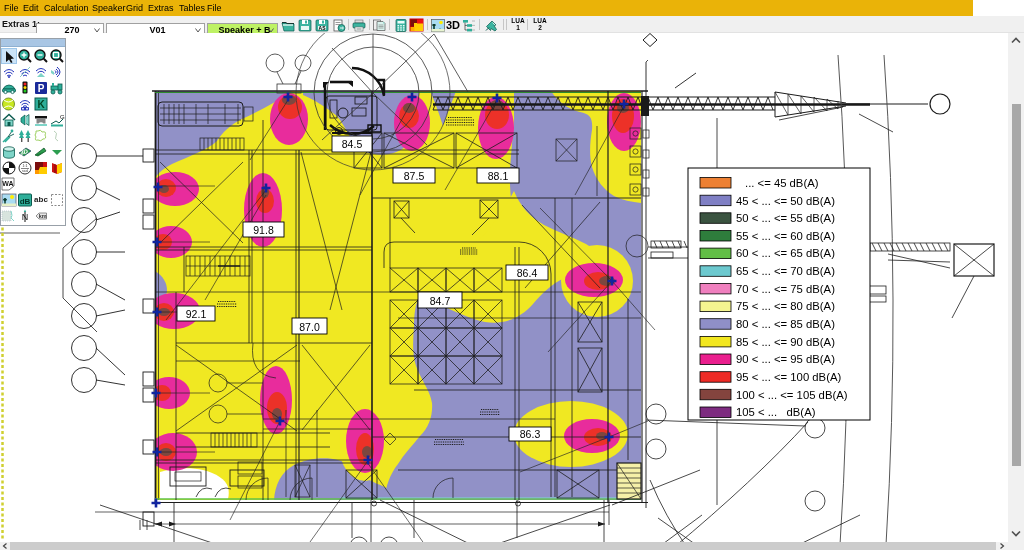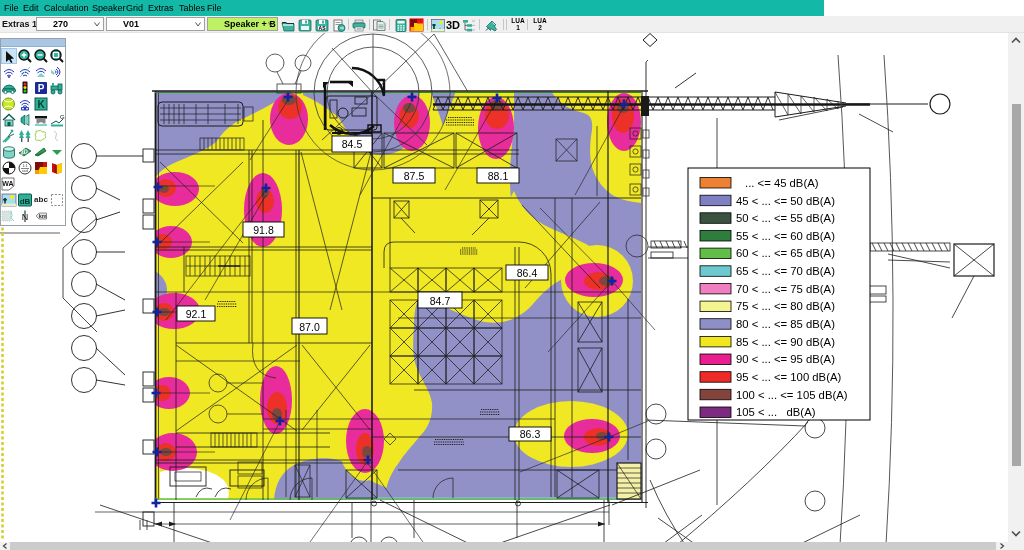--- a/index.html
+++ b/index.html
@@ -1,19 +1,19 @@
 <!DOCTYPE html>
 <html><head><meta charset="utf-8"><style>
 html,body{margin:0;padding:0;width:1024px;height:550px;overflow:hidden;background:#fff;
 font-family:"Liberation Sans",sans-serif;}
 .abs{position:absolute;}
-#menubar{position:absolute;left:0;top:0;width:824px;height:16px;background:#14b8a6;font-size:9px;color:#000;}
+#menubar{position:absolute;left:0;top:0;width:973px;height:16px;background:#eab308;font-size:9px;color:#000;}
 #menubar span{position:absolute;top:3px;}
 #toolbar{position:absolute;left:0;top:16px;width:1024px;height:17px;background:#f0f0f0;border-bottom:1px solid #e2e2e2;box-sizing:border-box;}
-.combo{position:absolute;top:1px;height:14px;background:#fff;border:1px solid #a0a0a0;font-size:9px;font-weight:bold;color:#000;line-height:13px;padding-left:16px;box-sizing:border-box;}
+.combo{position:absolute;top:7px;height:14px;background:#fff;border:1px solid #a0a0a0;font-size:9px;font-weight:bold;color:#000;line-height:13px;padding-left:4px;box-sizing:border-box;text-align:center;}
 .chev{position:absolute;right:3px;top:4px;width:6px;height:5px;}
 .tbtxt{position:absolute;top:3px;font-size:9px;font-weight:bold;color:#111;}
 .sep{position:absolute;top:3px;width:1px;height:11px;background:#c6c6c6;}
 .ticon{position:absolute;top:2px;width:14px;height:13px;}
 #panel{position:absolute;left:0;top:38px;width:64px;height:186px;background:#fff;border:1px solid #98a0a8;box-sizing:content-box;}
 #ptitle{position:absolute;left:0;top:0;width:64px;height:8px;background:#a9c6e4;border-bottom:1px solid #8fb0d0;box-sizing:border-box;}
 .cell{position:absolute;width:16px;height:16px;}
 .cell svg{position:absolute;left:0;top:0;}
 </style></head>
 <body>

